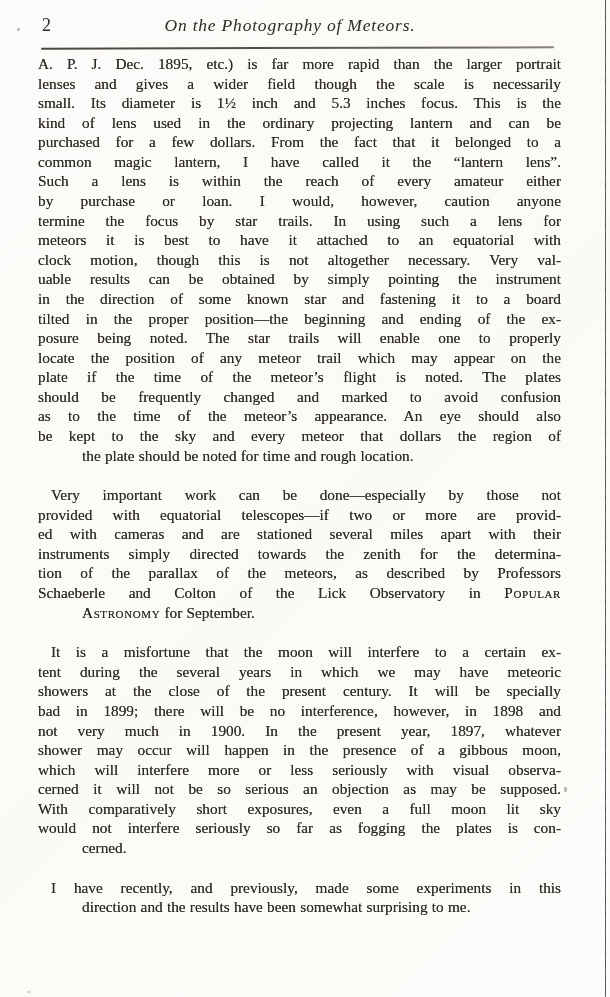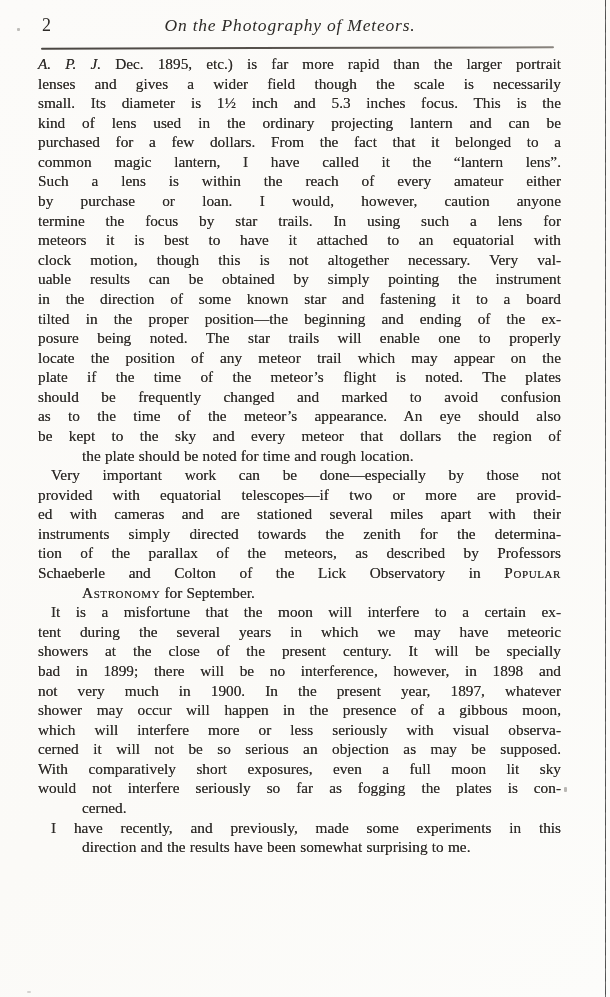--- a/index.html
+++ b/index.html
@@ -78,22 +78,23 @@
     text-align-last: justify;
     word-spacing: 0.4px;
     white-space: normal;
   }
   .line.end {
     text-align-last: left;
     margin-left: 44px;
   }
   .line.indent {
     text-indent: 13px;
+    margin-top: 20px;
   }
-  .i { font-style: italic; }
+  .i { }
   .sc { font-variant: small-caps; letter-spacing: 0.6px; }
   .speck {
     position: absolute;
     background: #8d8a86;
     border-radius: 1px;
   }
   .speck.s1 { left: 17px;  top: 28px;  width: 2.5px; height: 2.5px; opacity: 0.55; }
   .speck.s2 { left: 564px; top: 787px; width: 2.5px; height: 5px;   opacity: 0.6;  }
   .speck.s3 { left: 27px;  top: 991px; width: 4px;   height: 2px;   opacity: 0.35; }
 </style>

